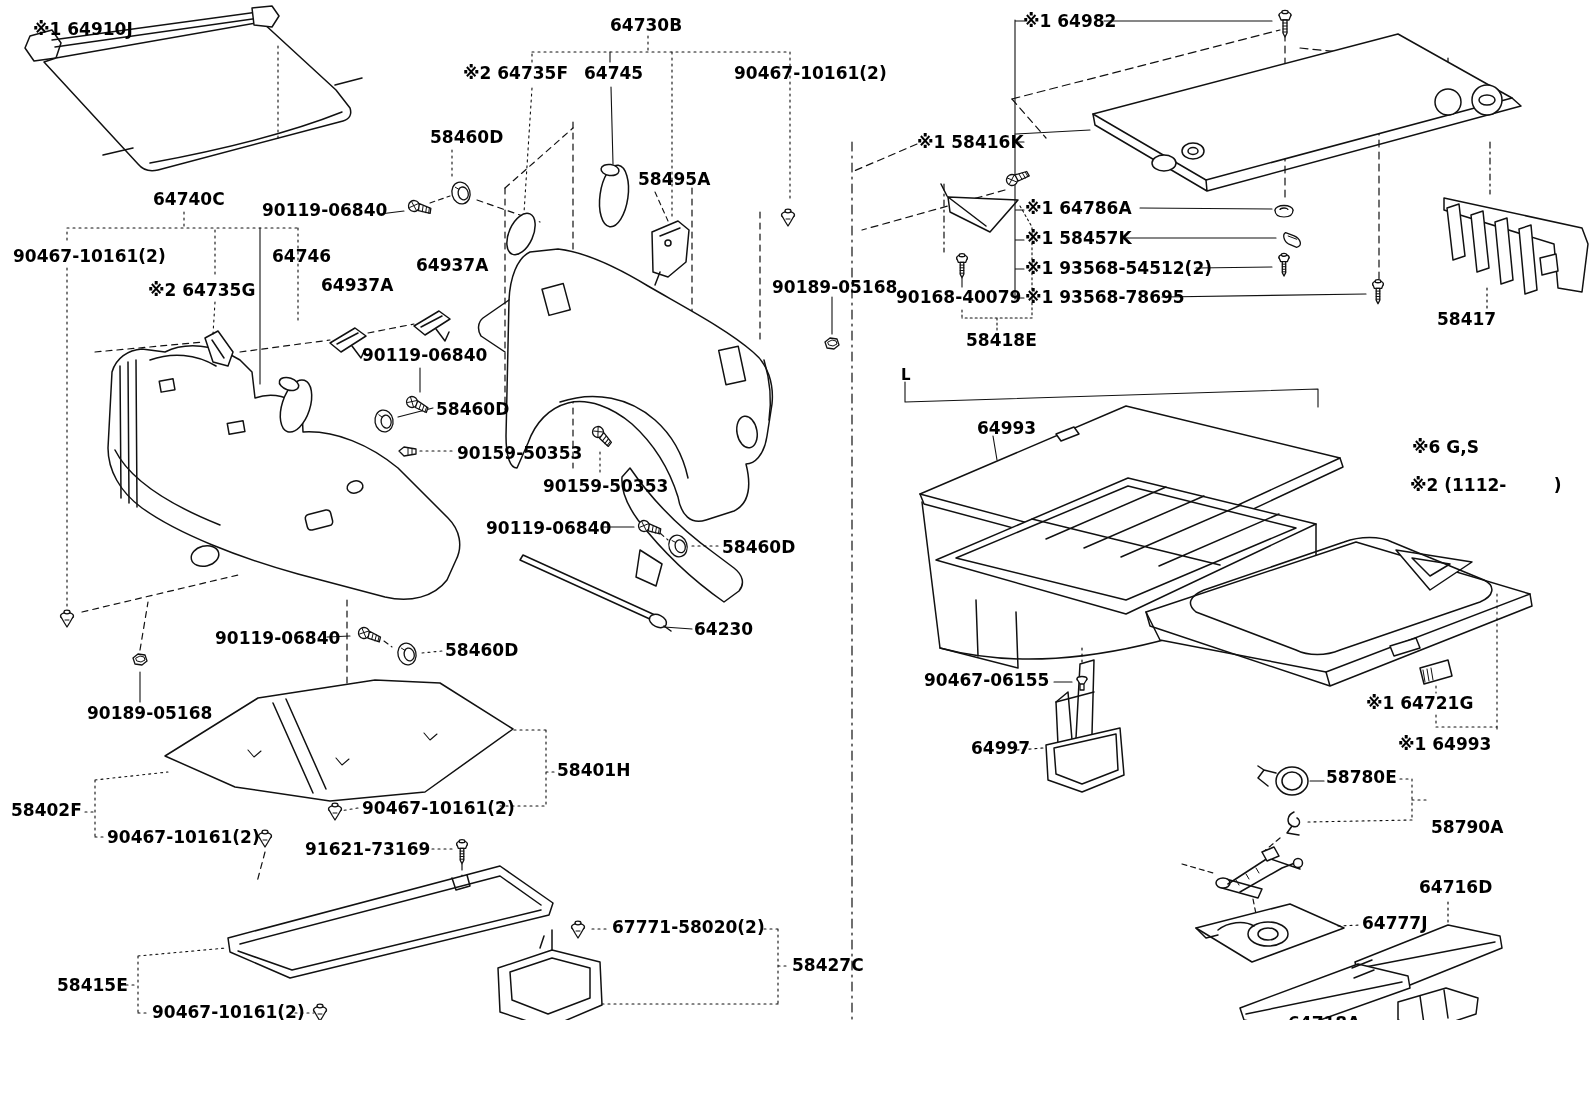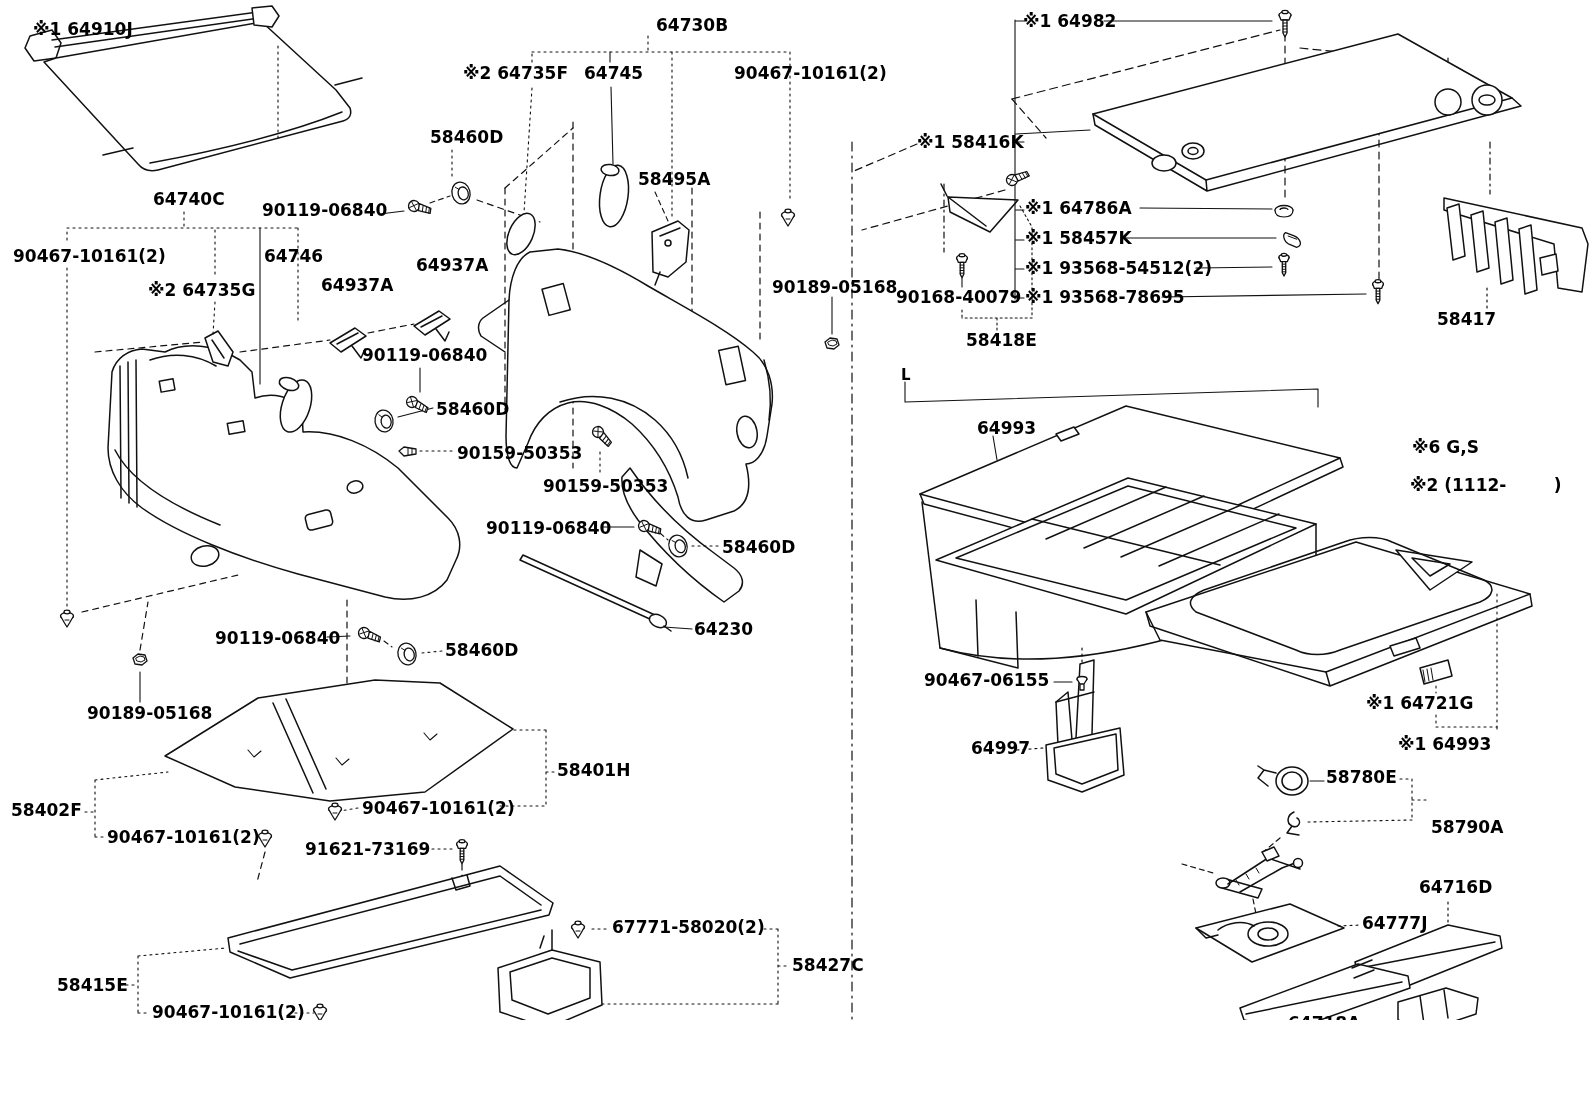--- a/index.html
+++ b/index.html
@@ -386,21 +386,21 @@
     <use href="#g-clip-small" transform="translate(1082,684)"></use>
   </g>
 </svg>
 
 <div class="lbl" style="left:33px;top:20px">※1 64910J</div>
 <div class="lbl" style="left:153px;top:190px">64740C</div>
 <div class="lbl" style="left:262px;top:201px">90119-06840</div>
 <div class="lbl" style="left:430px;top:128px">58460D</div>
 <div class="lbl" style="left:13px;top:247px">90467-10161(2)</div>
 <div class="lbl" style="left:148px;top:281px">※2 64735G</div>
-<div class="lbl" style="left:264px;top:247px">64746</div>
+<div class="lbl" style="left:272px;top:247px">64746</div>
 <div class="lbl" style="left:321px;top:276px">64937A</div>
 <div class="lbl" style="left:416px;top:256px">64937A</div>
 <div class="lbl" style="left:362px;top:346px">90119-06840</div>
 <div class="lbl" style="left:436px;top:400px">58460D</div>
 <div class="lbl" style="left:457px;top:444px">90159-50353</div>
 <div class="lbl" style="left:543px;top:477px">90159-50353</div>
 <div class="lbl" style="left:486px;top:519px">90119-06840</div>
 <div class="lbl" style="left:722px;top:538px">58460D</div>
 <div class="lbl" style="left:215px;top:629px">90119-06840</div>
 <div class="lbl" style="left:445px;top:641px">58460D</div>
@@ -408,21 +408,21 @@
 <div class="lbl" style="left:87px;top:704px">90189-05168</div>
 <div class="lbl" style="left:11px;top:801px">58402F</div>
 <div class="lbl" style="left:107px;top:828px">90467-10161(2)</div>
 <div class="lbl" style="left:557px;top:761px">58401H</div>
 <div class="lbl" style="left:362px;top:799px">90467-10161(2)</div>
 <div class="lbl" style="left:305px;top:840px">91621-73169</div>
 <div class="lbl" style="left:612px;top:918px">67771-58020(2)</div>
 <div class="lbl" style="left:792px;top:956px">58427C</div>
 <div class="lbl" style="left:57px;top:976px">58415E</div>
 <div class="lbl" style="left:152px;top:1003px">90467-10161(2)</div>
-<div class="lbl" style="left:656px;top:16px">64730B</div>
+<div class="lbl" style="left:610px;top:16px">64730B</div>
 <div class="lbl" style="left:463px;top:64px">※2 64735F</div>
 <div class="lbl" style="left:584px;top:64px">64745</div>
 <div class="lbl" style="left:734px;top:64px">90467-10161(2)</div>
 <div class="lbl" style="left:638px;top:170px">58495A</div>
 <div class="lbl" style="left:772px;top:278px">90189-05168</div>
 <div class="lbl" style="left:1023px;top:12px">※1 64982</div>
 <div class="lbl" style="left:917px;top:133px">※1 58416K</div>
 <div class="lbl" style="left:1025px;top:199px">※1 64786A</div>
 <div class="lbl" style="left:1025px;top:229px">※1 58457K</div>
 <div class="lbl" style="left:1025px;top:259px">※1 93568-54512(2)</div>

